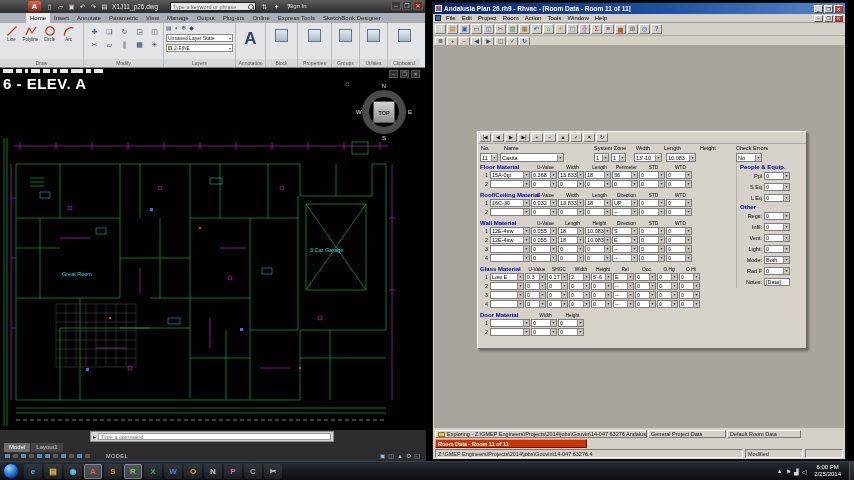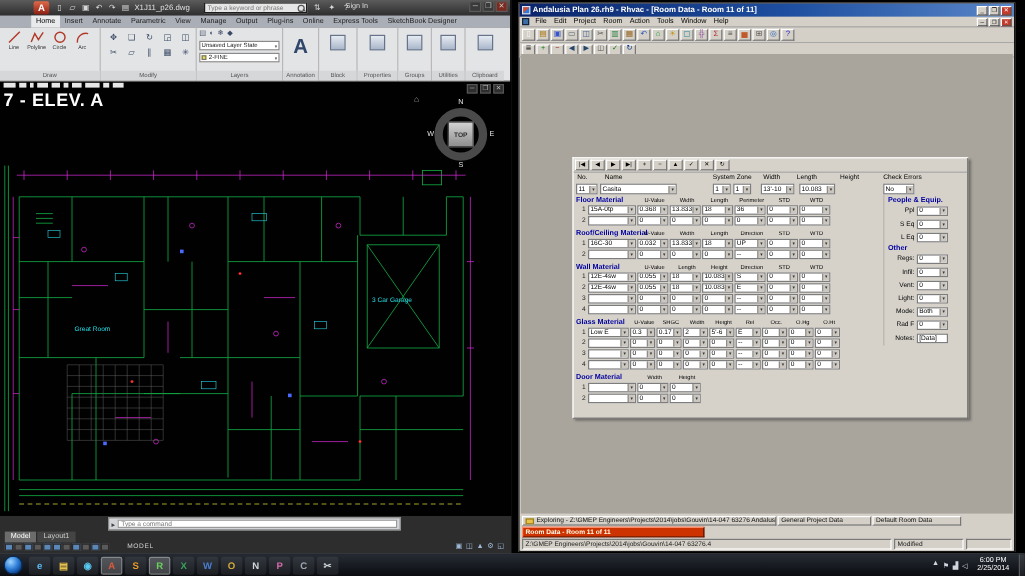--- a/index.html
+++ b/index.html
@@ -320,21 +320,21 @@
           <i style="width:6px"></i>
           <i style="width:3px"></i>
           <i style="width:9px"></i>
         <i style="width:7px"></i>
           <i style="width:4px"></i>
           <i style="width:8px"></i>
           <i style="width:12px"></i>
         <i style="width:5px"></i>
           <i style="width:9px"></i>
       </div>
-      <div class="ovtitle">7 - ELEV. A</div>
+      <div class="ovtitle">6 - ELEV. A</div>
 
       <div class="cwin">
         <span>─</span>
         <span>❐</span>
         <span>✕</span>
       </div>
 
       <div class="viewcube">
         <span class="vc-home">⌂</span>
         <div class="vc-ring"></div>

